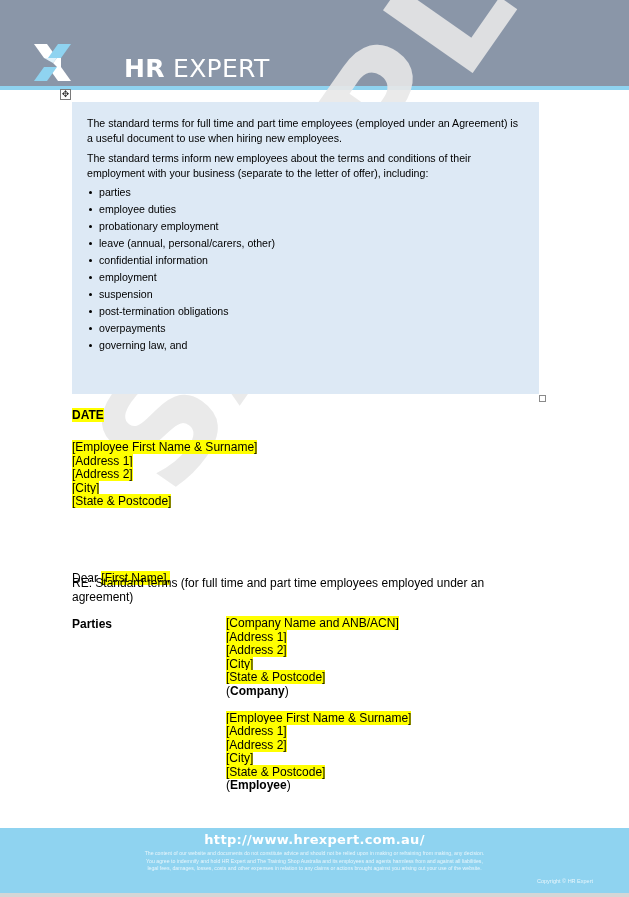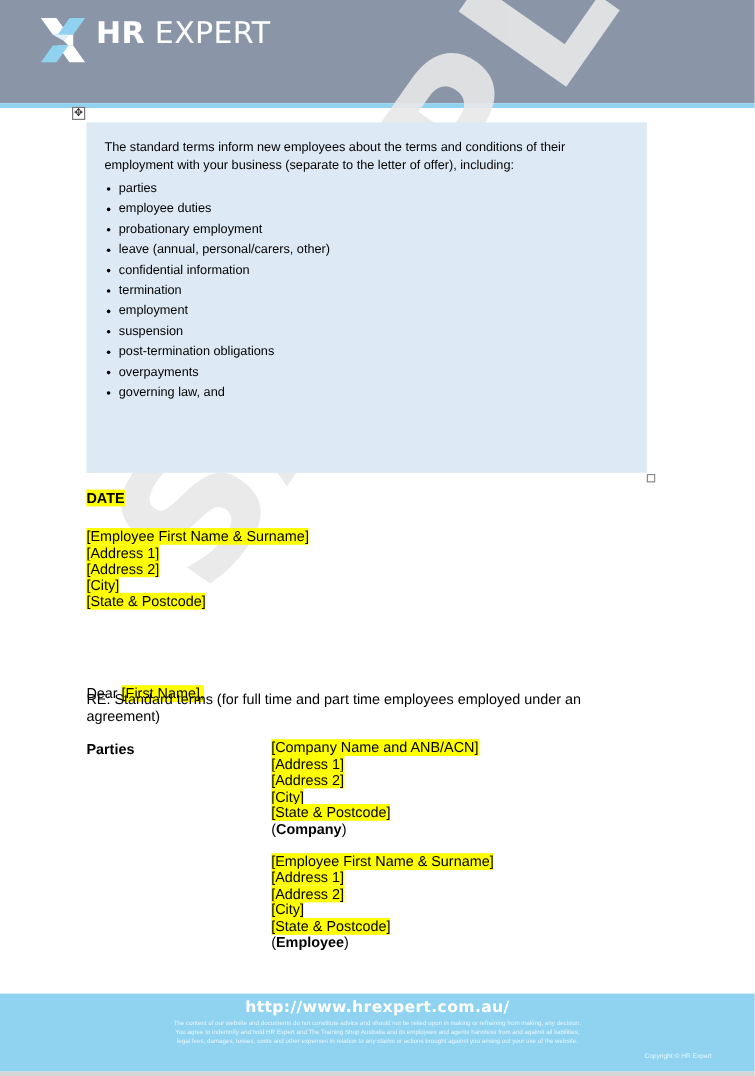--- a/index.html
+++ b/index.html
@@ -1,21 +1,21 @@
 <!DOCTYPE html>
 <html><head>
 <meta charset="utf-8">
 <style>
   * { margin:0; padding:0; box-sizing:border-box; }
   html, body { width:629px; height:897px; overflow:hidden; background:#ffffff; }
   body { position:relative; font-family:"Liberation Sans", sans-serif; color:#000; }
 
   .header { position:absolute; left:0; top:0; width:629px; height:86px; background:#8a96a8; }
   .header-stripe { position:absolute; left:0; top:86px; width:629px; height:4px; background:#8fd3f0; }
-  .logo { position:absolute; left:34px; top:15px; display:flex; align-items:flex-start; }
+  .logo { position:absolute; left:34px; top:44px; display:flex; align-items:flex-end;gap:44px; }
   .logo svg { display:block; }
   .logo-text { margin-left:9px; color:#ffffff; font-size:25px; letter-spacing:0.3px; line-height:1; font-family:"DejaVu Sans", sans-serif; }
   .logo-text b { font-weight:bold; }
   .logo-text span.light { font-weight:normal; }
 
   .move-handle { position:absolute; left:60px; top:89px; width:11px; height:11px; border:1px solid #7a7a7a; background:#fff; font-size:9px; line-height:9px; text-align:center; color:#333; }
   .resize-handle { position:absolute; left:539px; top:395px; width:7px; height:7px; border:1px solid #8a8a8a; background:#fff; }
 
   .intro-box { position:absolute; left:72px; top:102px; width:467px; height:292px; background:#dde9f5; padding:14px 15px 0 15px; font-size:10.6px; line-height:14.5px; }
   .intro-box p { margin-bottom:6px; }
@@ -59,28 +59,28 @@
     <div class="logo-text"><b>HR</b> <span class="light">EXPERT</span></div>
   </div>
 </div>
 <div class="header-stripe"></div>
 
 <div class="move-handle">✥</div>
 
 <div class="watermark">SAMPLE</div>
 
 <div class="intro-box">
+  <p>The standard terms for full time and part time employees (employed under an Agreement) is a useful document to use when hiring new employees.</p>
   <p>The standard terms inform new employees about the terms and conditions of their employment with your business (separate to the letter of offer), including:</p>
   <ul>
     <li>parties</li>
     <li>employee duties</li>
     <li>probationary employment</li>
     <li>leave (annual, personal/carers, other)</li>
     <li>confidential information</li>
-    <li>termination</li>
     <li>employment</li>
     <li>suspension</li>
     <li>post-termination obligations</li>
     <li>overpayments</li>
     <li>governing law, and</li>
   </ul>
 </div>
 <div class="resize-handle"></div>
 
 <div class="doc">

